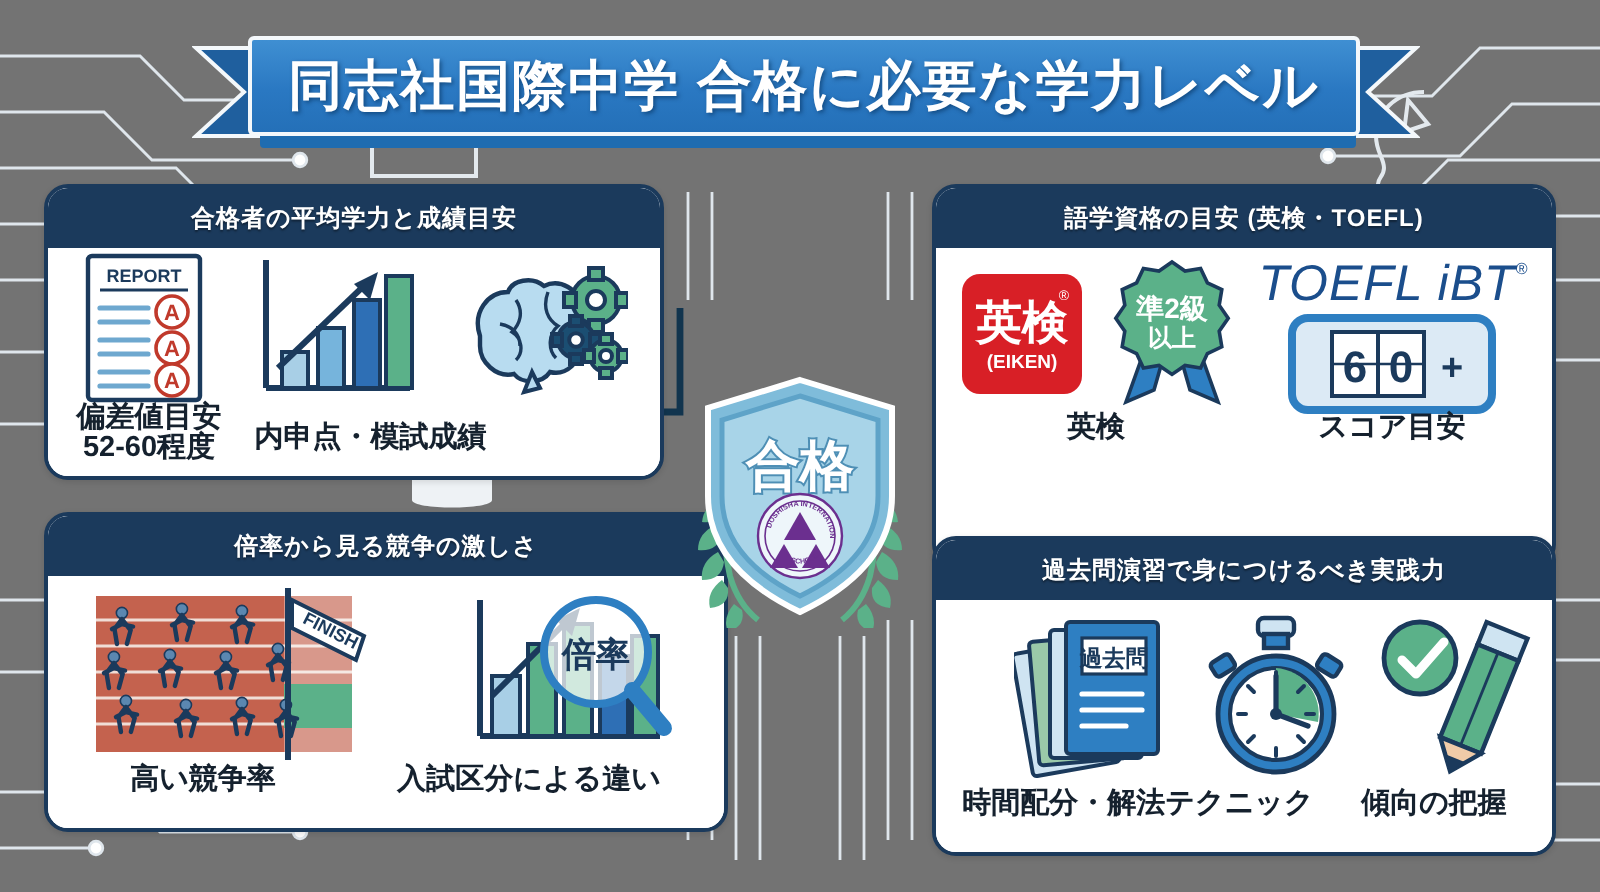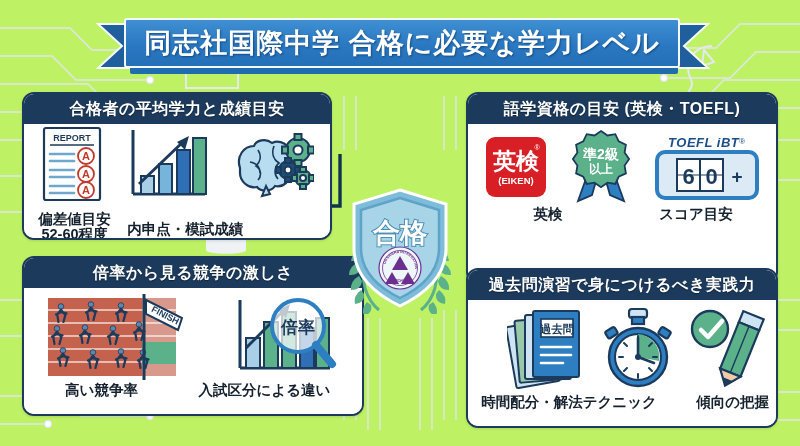--- a/index.html
+++ b/index.html
@@ -5,21 +5,21 @@
   * { box-sizing: border-box; margin: 0; padding: 0; }
 
   body {
     width: 800px; height: 446px;
     font-family: "Liberation Sans", "DejaVu Sans", sans-serif;
     background: #ffffff;
     overflow: hidden;
     position: relative;
   }
 
-  #stage { position: relative; width: 800px; height: 446px; background:#bef264; }
+  #stage { position: relative; width: 800px; height: 446px; background:#737373; }
 
   
   .bg-layer { position:absolute; inset:0; z-index:0; pointer-events:none; }
 
   
   .banner-wrap {
     position: absolute; left: 96px; top: 12px; width: 614px; height: 68px; z-index: 5;
   }
   .banner-tail { position:absolute; top:10px; width:60px; height:48px; z-index:1; }
   .banner-tail.left  { left: 0px; }
@@ -43,21 +43,21 @@
   .panel {
     position:absolute; background:#ffffff; border:2px solid #1b3a5c;
     border-radius:12px; overflow:hidden; z-index:4;
     box-shadow:0 1px 3px rgba(0,0,0,.12);
   }
   .panel-head {
     height:30px; background:#1b3a5c; display:flex; align-items:center; justify-content:center;
     border-radius:9px 9px 0 0;
   }
   .panel-head-text {
-    color:#ffffff; font-size:16px; font-weight:bold; letter-spacing:.5px; white-space:nowrap;
+    color:#ffffff; font-size:12px; font-weight:bold; letter-spacing:.5px; white-space:nowrap;
     text-shadow:0 1px 1px rgba(0,0,0,.4);
   }
   .panel-body { position:relative; height:calc(100% - 30px); background:#fff; }
 
   #panel-tl { left:22px;  top:92px;  width:310px; height:148px; }
   #panel-tr { left:466px; top:92px;  width:312px; height:192px; }
   #panel-bl { left:22px;  top:256px; width:342px; height:160px; }
   #panel-br { left:466px; top:268px; width:312px; height:160px; }
 
   .icon-row { display:flex; align-items:flex-end; justify-content:space-around; height:78px; padding:4px 6px 0; }
@@ -234,21 +234,21 @@
             <circle cx="73" cy="46" r="3" fill="#fff"></circle>
             <g fill="#5bb189">
               <rect x="70" y="35" width="6" height="5"></rect>
                 <rect x="70" y="52" width="6" height="5"></rect>
               <rect x="62" y="43" width="5" height="6"></rect>
                 <rect x="79" y="43" width="5" height="6"></rect>
             </g>
           </g>
         </svg>
       </div>
-      <div class="cap-row" style="padding-top:0;margin-top:10px;">
+      <div class="cap-row" style="padding-top:0;">
         <div class="caption two-line">
           <div>偏差値目安</div>
           <div>52-60程度</div>
         </div>
         <div class="caption" style="margin-top:9px;">内申点・模試成績</div>
         <div style="width:56px;"></div>
       </div>
     </div>
   </div>
 
@@ -271,21 +271,21 @@
           <path d="M44 44 L54 72 L40 66 L36 52 Z" fill="#2e7fc2" stroke="#1b3a5c" stroke-width="1.8"></path>
           <path d="M31 2 l6.5 4.5 7.8 -1.3 3.4 7.2 7.2 3.4 -1.3 7.8 4.5 6.5 -4.5 6.5 1.3 7.8 -7.2 3.4
                    -3.4 7.2 -7.8 -1.3 -6.5 4.5 -6.5 -4.5 -7.8 1.3 -3.4 -7.2 -7.2 -3.4 1.3 -7.8 -4.5 -6.5
                    4.5 -6.5 -1.3 -7.8 7.2 -3.4 3.4 -7.2 7.8 1.3 z" fill="#5bb189" stroke="#1b3a5c" stroke-width="1.8"></path>
           <text x="31" y="30" font-size="14" font-weight="bold" fill="#ffffff" text-anchor="middle" font-family="'Liberation Sans',sans-serif">準2級</text>
           <text x="31" y="44" font-size="12" font-weight="bold" fill="#ffffff" text-anchor="middle" font-family="'Liberation Sans',sans-serif">以上</text>
         </svg>
 
         <div style="display:flex;flex-direction:column;align-items:center;">
           <div style="display:flex;align-items:flex-start;">
-            <span style="font-size:13px;font-weight:bold;font-style:italic;color:#1b4e8c;letter-spacing:.5px;">TOEFL iBT</span>
+            <span style="font-size:25px;font-weight:normal;font-style:italic;color:#1b4e8c;letter-spacing:.5px;">TOEFL iBT</span>
             <span style="font-size:8px;color:#1b4e8c;margin-top:2px;">®</span>
           </div>
           <svg width="104" height="50" viewBox="0 0 104 50">
             <rect x="2" y="2" width="100" height="46" rx="8" fill="#dceaf5" stroke="#2e7fc2" stroke-width="4"></rect>
             <rect x="22" y="9" width="23" height="32" fill="#ffffff" stroke="#1b3a5c" stroke-width="2"></rect>
             <rect x="45" y="9" width="23" height="32" fill="#ffffff" stroke="#1b3a5c" stroke-width="2"></rect>
             <line x1="22" y1="25" x2="68" y2="25" stroke="#1b3a5c" stroke-width="1.2"></line>
             <text x="33.5" y="34" font-size="22" font-weight="bold" fill="#1b3a5c" text-anchor="middle" font-family="'Liberation Sans',sans-serif">6</text>
             <text x="56.5" y="34" font-size="22" font-weight="bold" fill="#1b3a5c" text-anchor="middle" font-family="'Liberation Sans',sans-serif">0</text>
             <text x="82" y="33" font-size="19" font-weight="bold" fill="#1b3a5c" text-anchor="middle" font-family="'Liberation Sans',sans-serif">+</text>
@@ -445,21 +445,21 @@
             <rect x="44" y="4" width="22" height="12" fill="#cfe4f2" stroke="#1b3a5c" stroke-width="2.2"></rect>
             <rect x="44" y="16" width="22" height="50" fill="#5bb189" stroke="#1b3a5c" stroke-width="2.2"></rect>
             <line x1="55" y1="16" x2="55" y2="66" stroke="#1b3a5c" stroke-width="1.4"></line>
             <path d="M44 66 L55 80 L66 66 Z" fill="#f0cba8" stroke="#1b3a5c" stroke-width="2.2"></path>
             <path d="M50 73 L55 80 L60 73 Z" fill="#1b3a5c"></path>
           </g>
         </svg>
       </div>
       <div class="cap-row" style="padding-top:0;">
         <div class="caption" style="width:188px;text-align:center;">時間配分・解法テクニック</div>
-        <div class="caption" style="width:104px;text-align:right;">傾向の把握</div>
+        <div class="caption" style="width:104px;">傾向の把握</div>
       </div>
     </div>
   </div>
 
   <svg class="arrows" viewBox="0 0 176 226">
     <g stroke="#11344e" stroke-width="3.4" fill="none">
       <path d="M22 4 V56 H4"></path>
       <path d="M154 4 V56 H172"></path>
       <path d="M22 222 V170 H4"></path>
       <path d="M154 222 V170 H172"></path>

